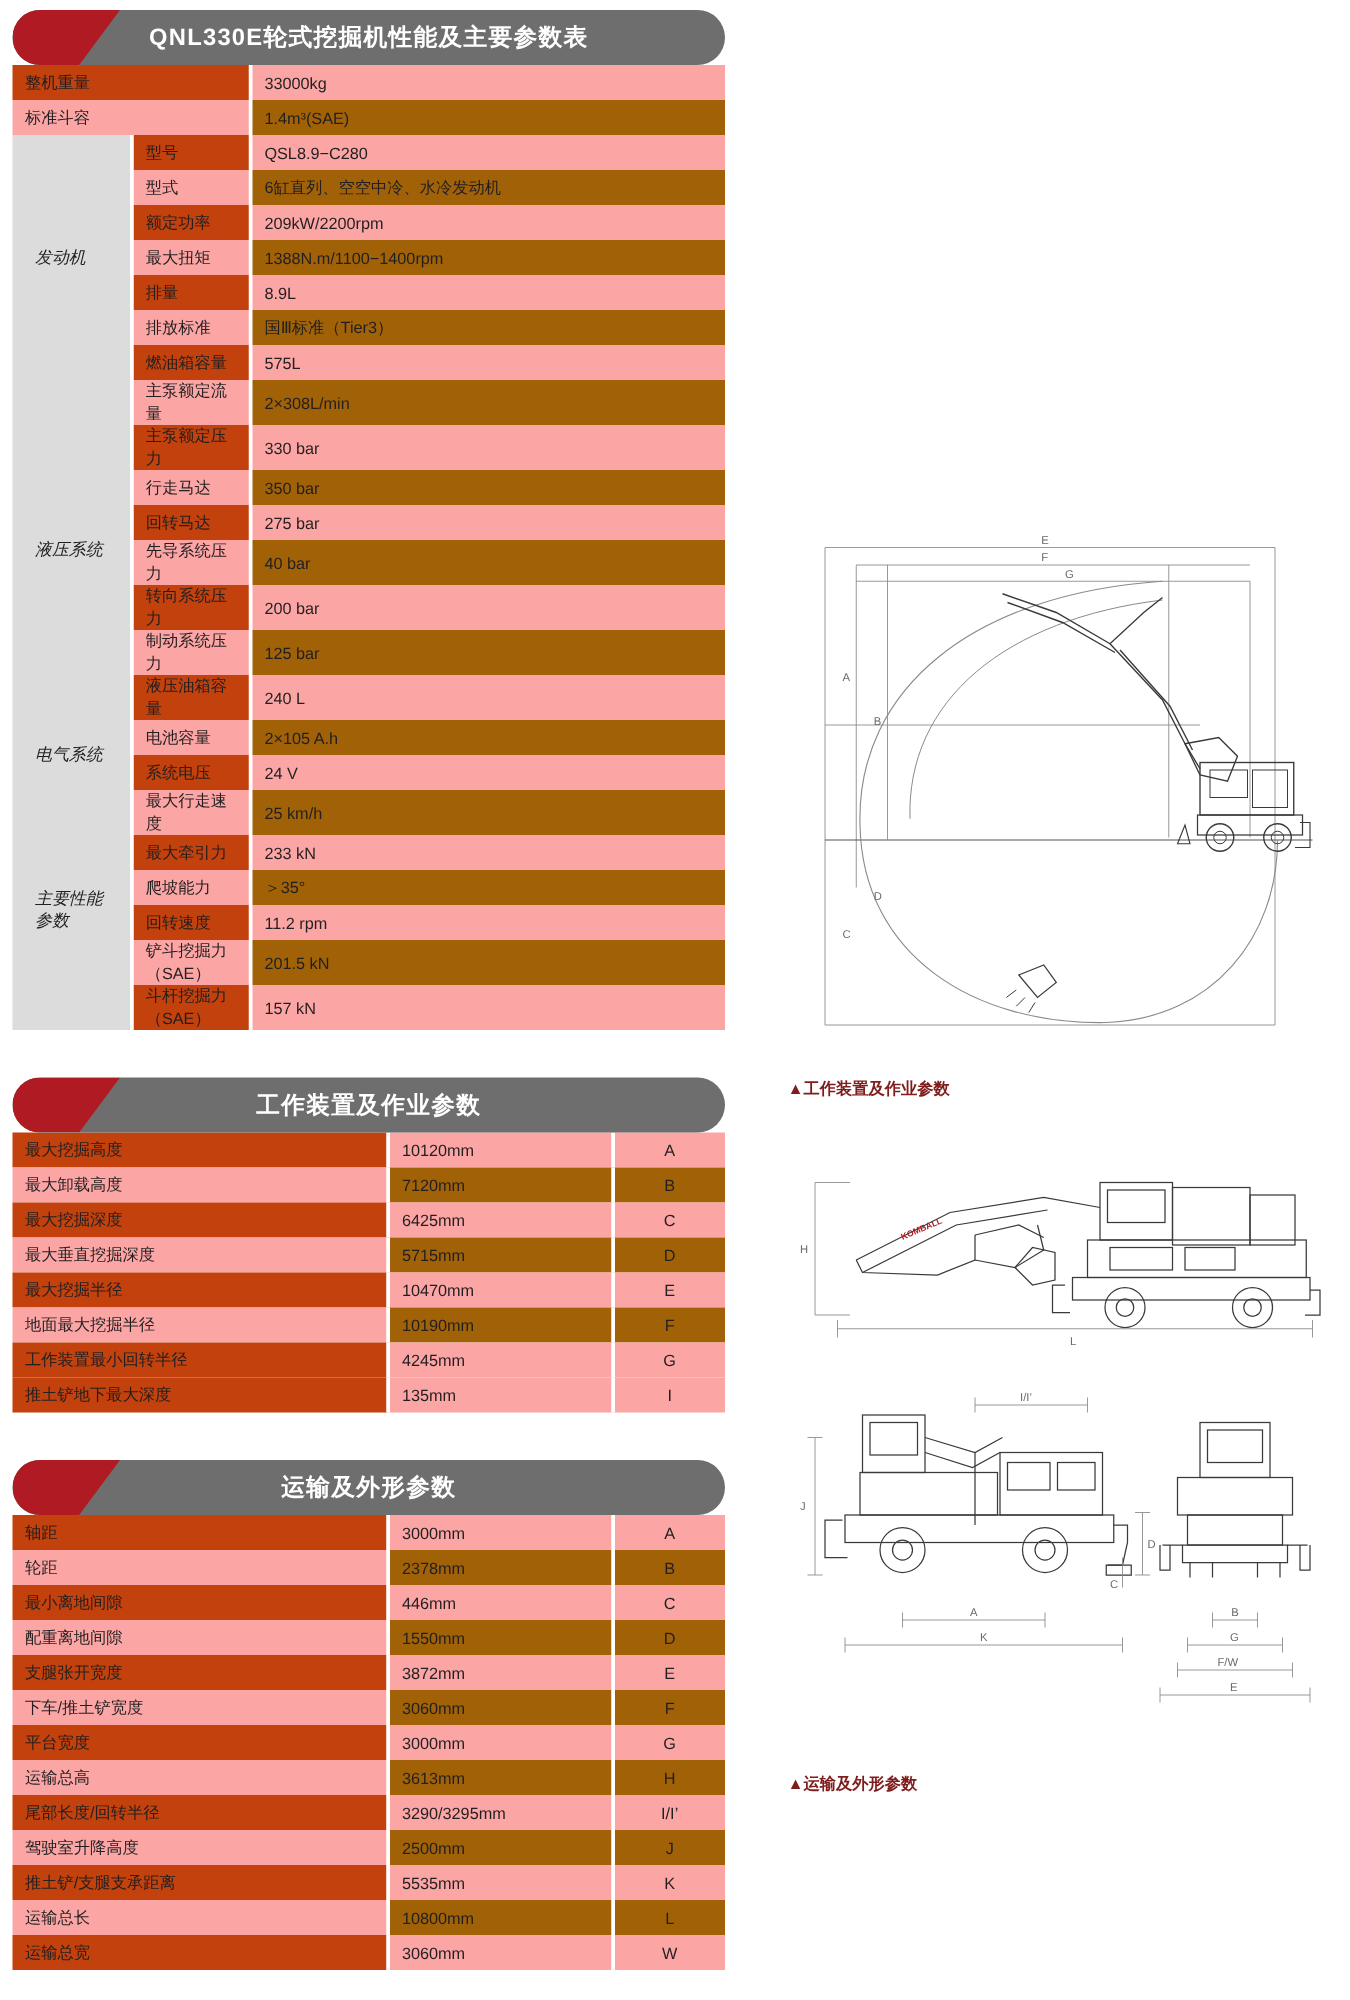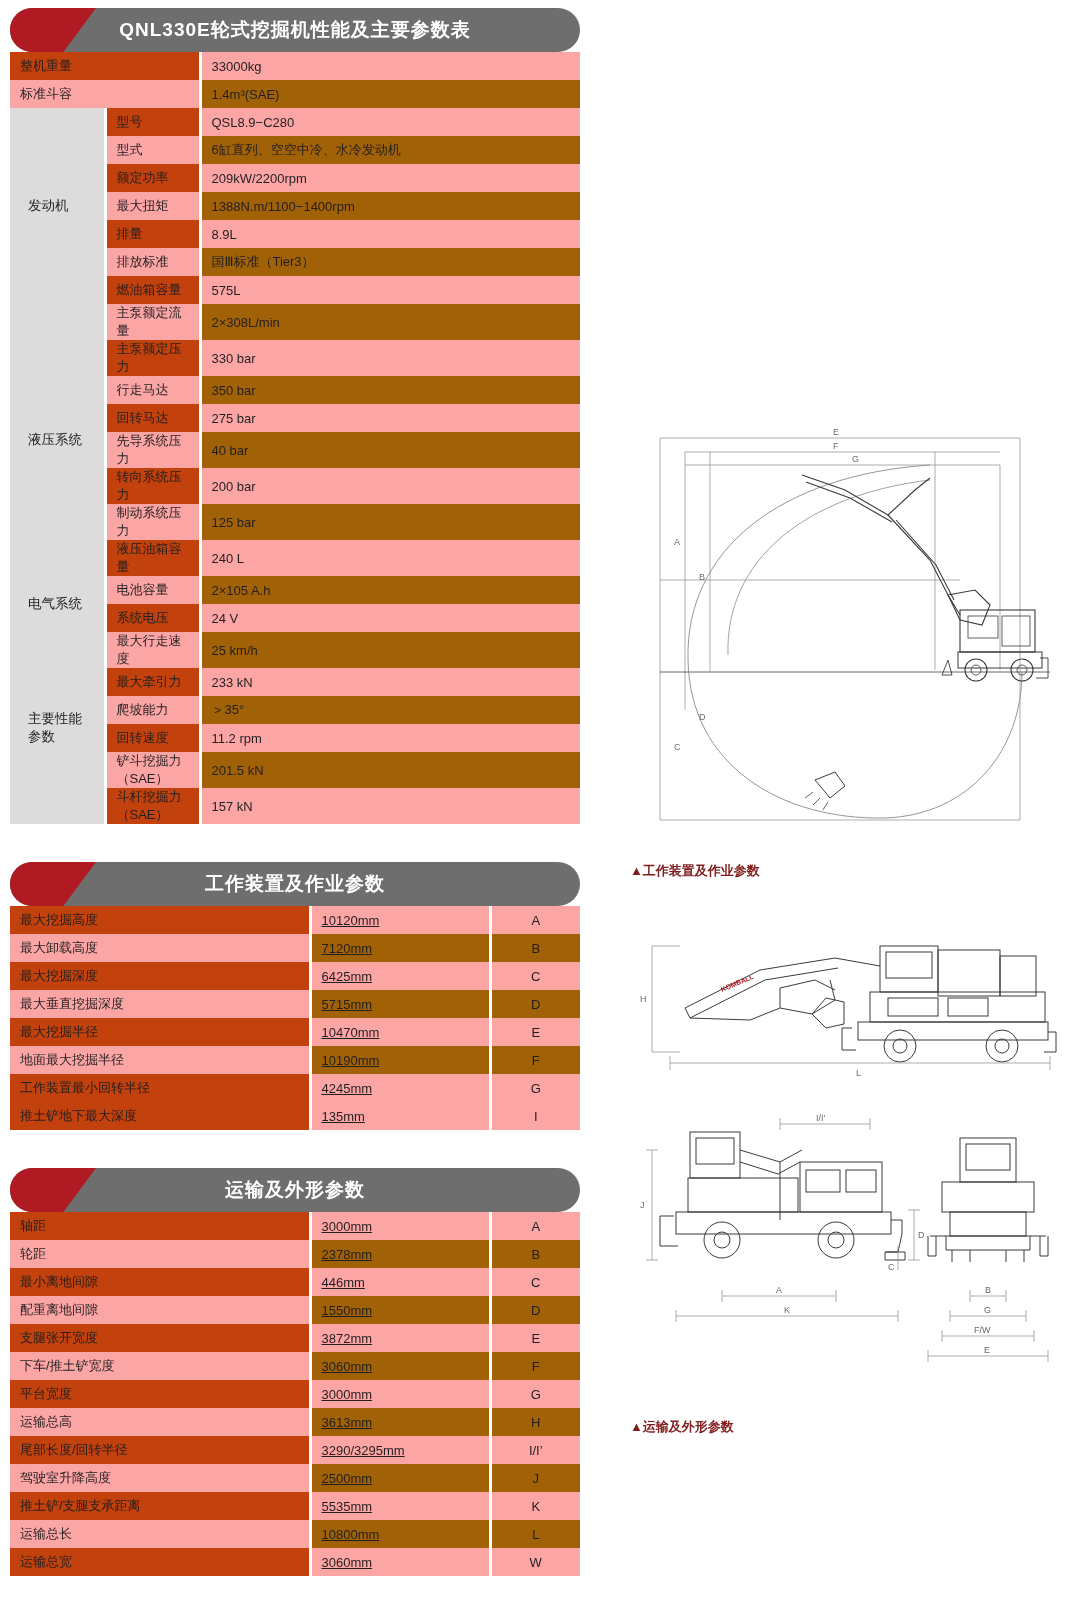--- a/index.html
+++ b/index.html
@@ -53,39 +53,40 @@
     color: #231f20;
   }
   .shade-a { background: #fca5a5; }
   .shade-b { background: #c2410c; }
   .white { background: #a16207; }
   .grp {
     background: #dcdcdc;
     font-size: 13.5px;
     text-align: left;
     padding-left: 18px;
+    font-style: italic;
   }
   .sep-l { border-left: 3px solid #ffffff; }
 
   
   .left-col {
     position: absolute;
     left: 10px; top: 8px;
     width: 570px;
   }
   .tbl-main { margin-top: 0; }
   .tbl-main td.c1 { width: 130px; }
   .tbl-main td.c2 { width: 180px; }
   .tbl-main td.c3 { width: 260px; }
 
   .block2 { margin-top: 38px; }
   .block3 { margin-top: 38px; }
 
   .tbl-dim td.d1 { width: 300px; }
-  .tbl-dim td.d2 { width: 180px; text-decoration: underline; }
+  .tbl-dim td.d2 { width: 180px; }
   .tbl-dim td.d3 { width: 90px; text-align: center; }
 
   
   .right-col {
     position: absolute;
     left: 600px; top: 0;
     width: 470px;
     height: 1600px;
   }
   .fig { position: absolute; }

